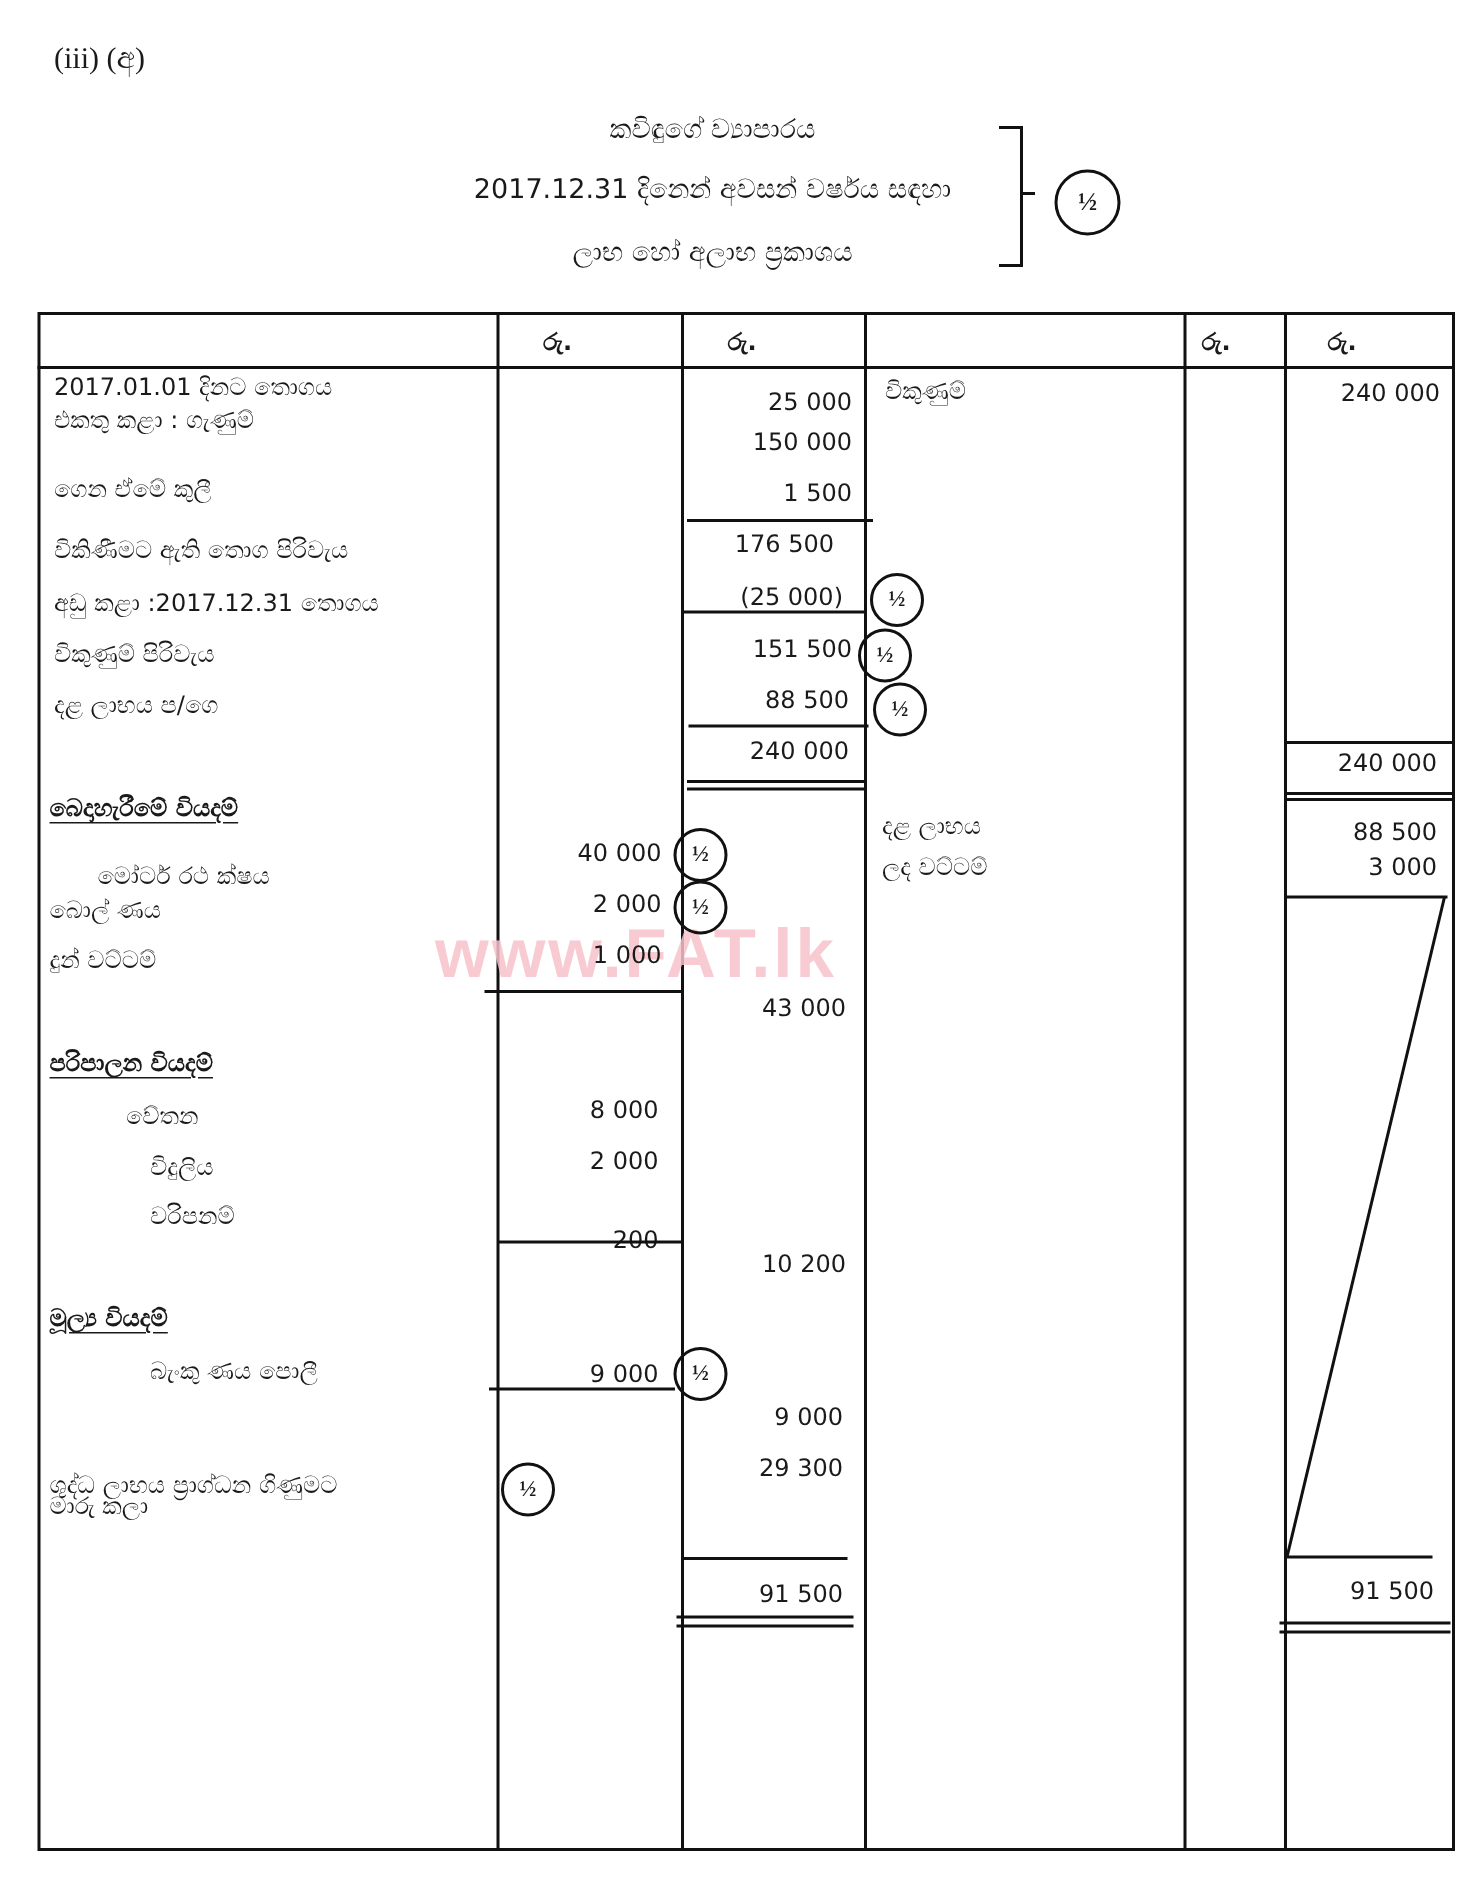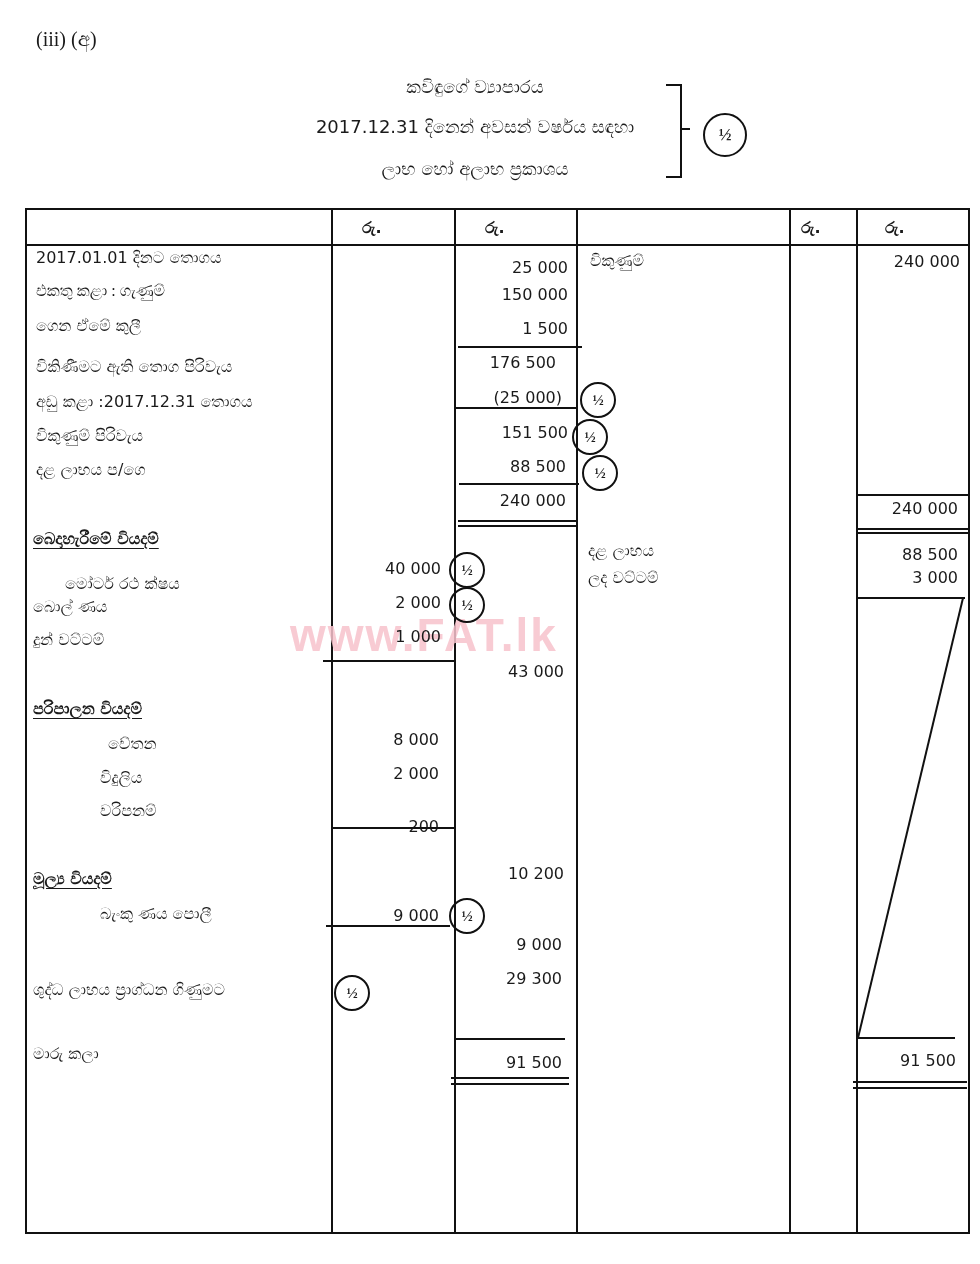--- a/index.html
+++ b/index.html
@@ -51,21 +51,21 @@
 <div class="abs hdr" style="left:362px;top:218px;">රු.</div>
 <div class="abs hdr" style="left:485px;top:218px;">රු.</div>
 <div class="abs hdr" style="left:801px;top:218px;">රු.</div>
 <div class="abs hdr" style="left:885px;top:218px;">රු.</div>
 
 <div class="abs watermark">www.FAT.lk</div>
 
 <div class="abs cell" style="left:36px;top:248px;">2017.01.01 දිනට තොගය</div>
 <div class="abs cell num" style="left:458px;width:110px;top:258px;">25 000</div>
 
-<div class="abs cell" style="left:36px;top:282px;font-family:Liberation Serif, serif;">එකතු කළා : ගැණුම්</div>
+<div class="abs cell" style="left:36px;top:270px;">එකතු කළා : ගැණුම්</div>
 <div class="abs cell num" style="left:458px;width:110px;top:285px;">150 000</div>
 
 <div class="abs cell" style="left:36px;top:316px;">ගෙන ඒමේ කුලී</div>
 <div class="abs cell num" style="left:458px;width:110px;top:319px;">1 500</div>
 <div class="abs hline" style="left:458px;top:346px;width:124px;"></div>
 
 <div class="abs cell" style="left:36px;top:357px;">විකිණීමට ඇති තොග පිරිවැය</div>
 <div class="abs cell num" style="left:458px;width:98px;top:353px;">176 500</div>
 
 <div class="abs cell" style="left:36px;top:392px;">අඩු කළා :2017.12.31 තොගය</div>
@@ -104,38 +104,38 @@
 <div class="abs cell num" style="left:335px;width:106px;top:627px;">1 000</div>
 <div class="abs hline" style="left:323px;top:660px;width:132px;"></div>
 <div class="abs cell num" style="left:458px;width:106px;top:662px;">43 000</div>
 
 <div class="abs cell" style="left:588px;top:541px;">දළ ලාභය</div>
 <div class="abs cell num" style="left:860px;width:98px;top:545px;">88 500</div>
 <div class="abs cell" style="left:588px;top:568px;">ලද වට්ටම්</div>
 <div class="abs cell num" style="left:860px;width:98px;top:568px;">3 000</div>
 
 <div class="abs cell ul" style="left:33px;top:699px;">පරිපාලන වියදම්</div>
-<div class="abs cell" style="left:108px;top:734px;text-align:right;">වේතන</div>
+<div class="abs cell" style="left:84px;top:734px;text-align:right;">වේතන</div>
 <div class="abs cell num" style="left:335px;width:104px;top:730px;">8 000</div>
 <div class="abs cell" style="left:100px;top:768px;">විදුලිය</div>
 <div class="abs cell num" style="left:335px;width:104px;top:764px;">2 000</div>
 <div class="abs cell" style="left:100px;top:801px;">වරිපනම්</div>
 <div class="abs cell num" style="left:335px;width:104px;top:797px;margin-top:20px;">200</div>
 <div class="abs hline" style="left:332px;top:827px;width:123px;"></div>
-<div class="abs cell num" style="left:458px;width:106px;top:864px;">10 200</div>
+<div class="abs cell num" style="left:458px;width:106px;top:833px;">10 200</div>
 
 <div class="abs cell ul" style="left:33px;top:869px;">මූල්‍ය වියදම්</div>
 <div class="abs cell" style="left:100px;top:904px;">බැංකු ණය පොලී</div>
 <div class="abs cell num" style="left:335px;width:104px;top:906px;">9 000</div>
 <div class="abs mark sm" style="left:449px;top:898px;">½</div>
 <div class="abs hline" style="left:326px;top:925px;width:124px;"></div>
 <div class="abs cell num" style="left:458px;width:104px;top:935px;">9 000</div>
 
 <div class="abs cell" style="left:33px;top:964px;margin-top:16px;">ශුද්ධ ලාභය ප්‍රාග්ධන ගිණුමට</div>
-<div class="abs cell" style="left:33px;top:1044px;text-align:center;">මාරු කලා</div>
+<div class="abs cell" style="left:33px;top:994px;text-align:center;">මාරු කලා</div>
 <div class="abs cell num" style="left:458px;width:104px;top:969px;">29 300</div>
 <div class="abs mark sm" style="left:334px;top:975px;">½</div>
 
 <div class="abs hline" style="left:455px;top:1038px;width:110px;"></div>
 <div class="abs cell num" style="left:458px;width:104px;top:1053px;">91 500</div>
 <div class="abs hline" style="left:451px;top:1077px;width:118px;"></div>
 <div class="abs hline" style="left:451px;top:1083px;width:118px;"></div>
 
 <svg class="diag" width="112" height="446" viewBox="0 0 112 446">
   <line x1="2" y1="2" x2="110" y2="2" stroke="#111" stroke-width="2"></line>

